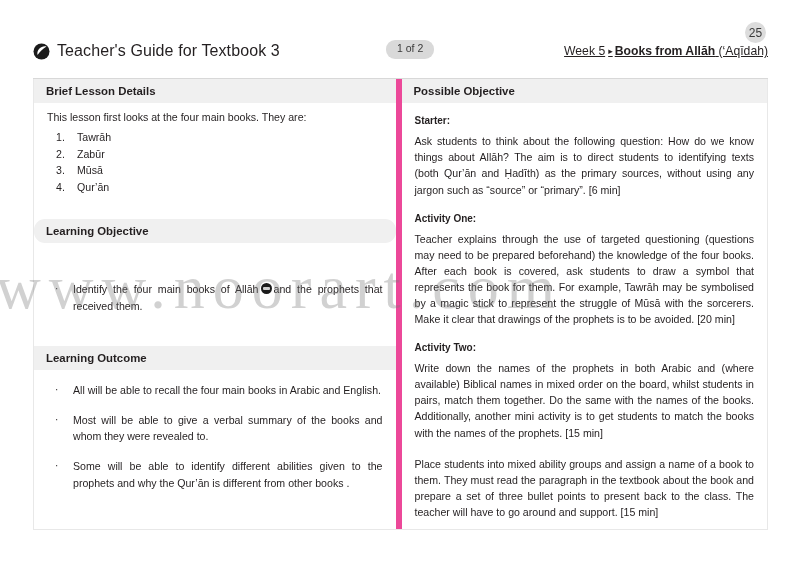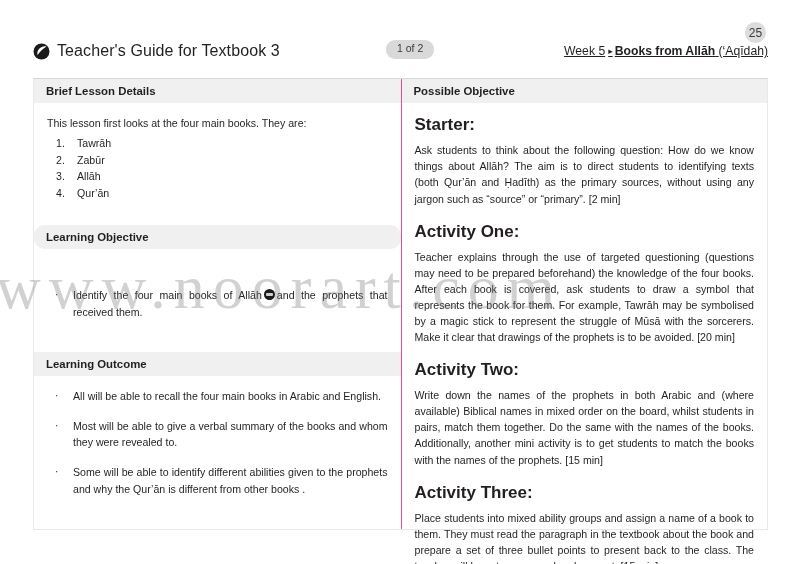--- a/index.html
+++ b/index.html
@@ -120,21 +120,21 @@
     border: 1px solid #e8e8e8;
     border-top: none;
   }
   .col {
     box-sizing: border-box;
     height: 100%;
     position: relative;
   }
   .col-left {
     width: 368px;
-    border-right: 1px solid #ec4899;
+    border-right: 6px solid #ec4899;
   }
   .col-right {
     width: 366px;
   }
 
   .sec-head {
     background: #f0f0f0;
     font-size: 11.4px;
     font-weight: bold;
     color: #231f20;
@@ -213,21 +213,21 @@
   .honorific::after {
     content: "";
     position: absolute;
     left: 2px; top: 4px;
     width: 7px; height: 3px;
     background: #cfcfcf;
     border-radius: 1px;
   }
 
   .act-head {
-    font-size: 17px;
+    font-size: 10px;
     font-weight: bold;
     color: #231f20;
     margin: 0 0 7px 0;
   }
   .act-block { margin-bottom: 15px; }
   .act-block:last-child { margin-bottom: 0; }
 
   
   .watermark {
     position: absolute;
@@ -277,26 +277,26 @@
   </div>
 
   <div class="header-rule"></div>
 
   <div class="body-wrap">
 
     <div class="col col-left">
 
       <div class="sec-head">Brief Lesson Details</div>
 
-      <div class="sec-body" style="padding-top:12px;">
+      <div class="sec-body" style="padding-top:6px;">
         <p class="para">This lesson first looks at the four main books. They are:</p>
         <ul class="num-list">
           <li><span class="n">1.</span><span>Tawrāh</span></li>
           <li><span class="n">2.</span><span>Zabūr</span></li>
-          <li><span class="n">3.</span><span>Allāh</span></li>
+          <li><span class="n">3.</span><span>Mūsā</span></li>
           <li><span class="n">4.</span><span>Qur’ān</span></li>
         </ul>
       </div>
 
       <div class="sec-head" style="margin-top:24px;border-radius:11px;">Learning Objective</div>
 
       <div class="sec-body" style="padding-top:38px;">
         <ul class="bul-list">
           <li>
             <span class="dot">·</span><span>Identify the four main books of Allāh</span><span class="honorific"></span><span>and the prophets that received them.</span>
@@ -316,35 +316,34 @@
     </div>
 
     <div class="col col-right">
 
       <div class="sec-head">Possible Objective</div>
 
       <div class="sec-body" style="padding-top:12px;">
 
         <div class="act-block">
           <div class="act-head">Starter:</div>
-          <p class="para">Ask students to think about the following question: How do we know things about Allāh? The aim is to direct students to identifying texts (both Qur’ān and Ḥadīth) as the primary sources, without using any jargon such as “source” or “primary”. [2 min]</p>
+          <p class="para">Ask students to think about the following question: How do we know things about Allāh? The aim is to direct students to identifying texts (both Qur’ān and Ḥadīth) as the primary sources, without using any jargon such as “source” or “primary”. [6 min]</p>
         </div>
 
         <div class="act-block">
           <div class="act-head">Activity One:</div>
           <p class="para">Teacher explains through the use of targeted questioning (questions may need to be prepared beforehand) the knowledge of the four books. After each book is covered, ask students to draw a symbol that represents the book for them. For example, Tawrāh may be symbolised by a magic stick to represent the struggle of Mūsā with the sorcerers. Make it clear that drawings of the prophets is to be avoided. [20 min]</p>
         </div>
 
         <div class="act-block">
           <div class="act-head">Activity Two:</div>
           <p class="para">Write down the names of the prophets in both Arabic and (where available) Biblical names in mixed order on the board, whilst students in pairs, match them together. Do the same with the names of the books. Additionally, another mini activity is to get students to match the books with the names of the prophets. [15 min]</p>
         </div>
 
         <div class="act-block">
-          <div class="act-head">Activity Three:</div>
           <p class="para">Place students into mixed ability groups and assign a name of a book to them. They must read the paragraph in the textbook about the book and prepare a set of three bullet points to present back to the class. The teacher will have to go around and support. [15 min]</p>
         </div>
 
       </div>
     </div>
   </div>
 
   <div class="watermark">
     <div class="watermark-text">www.noorart.com</div>
   </div>

